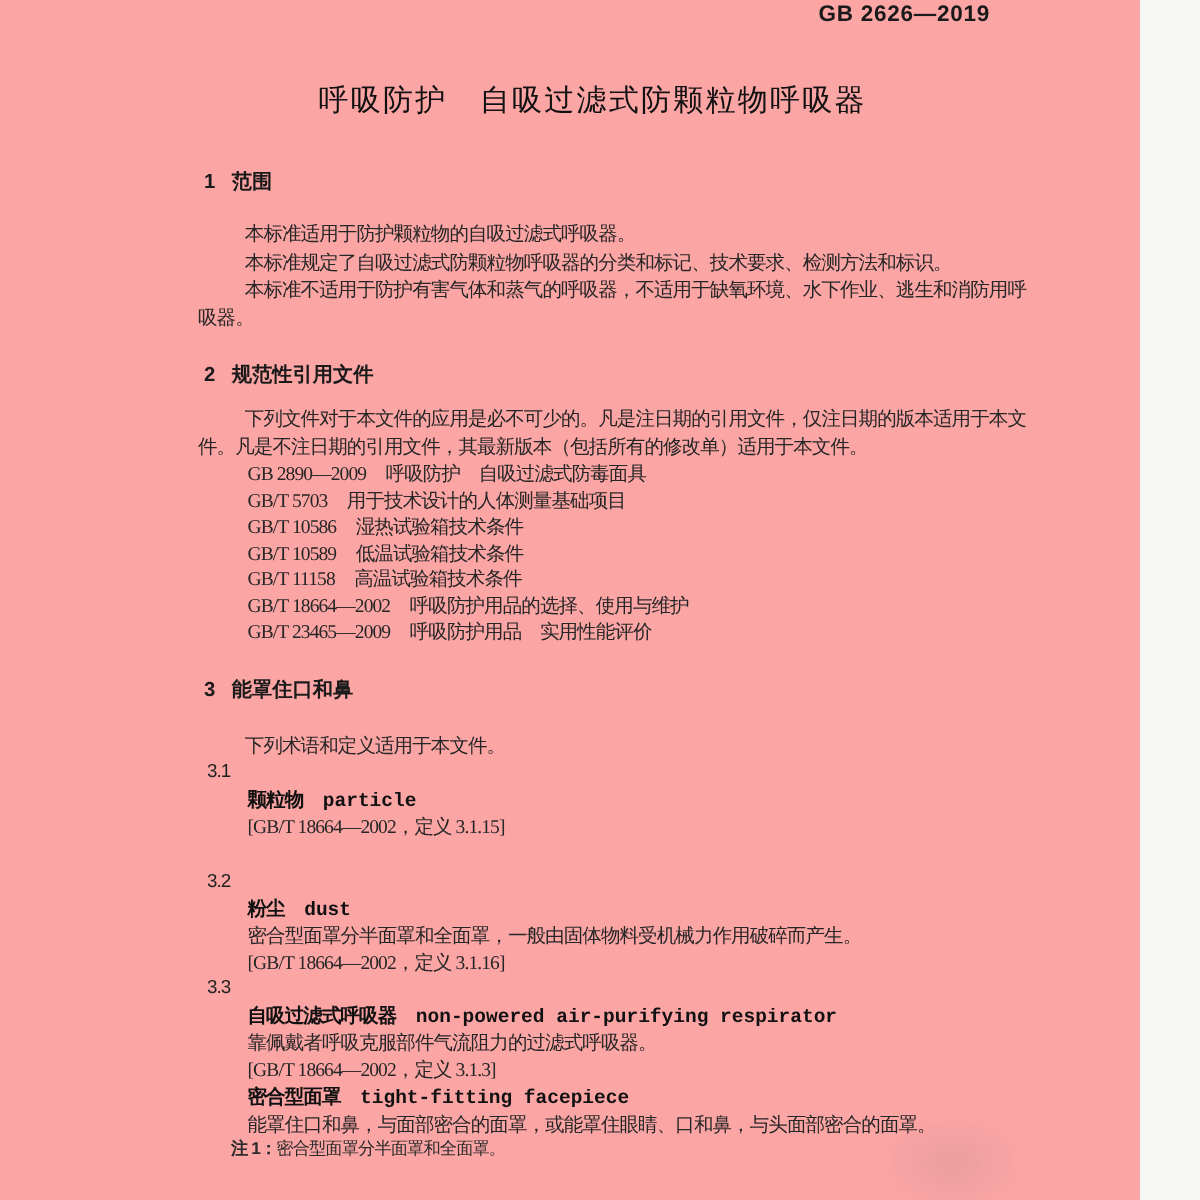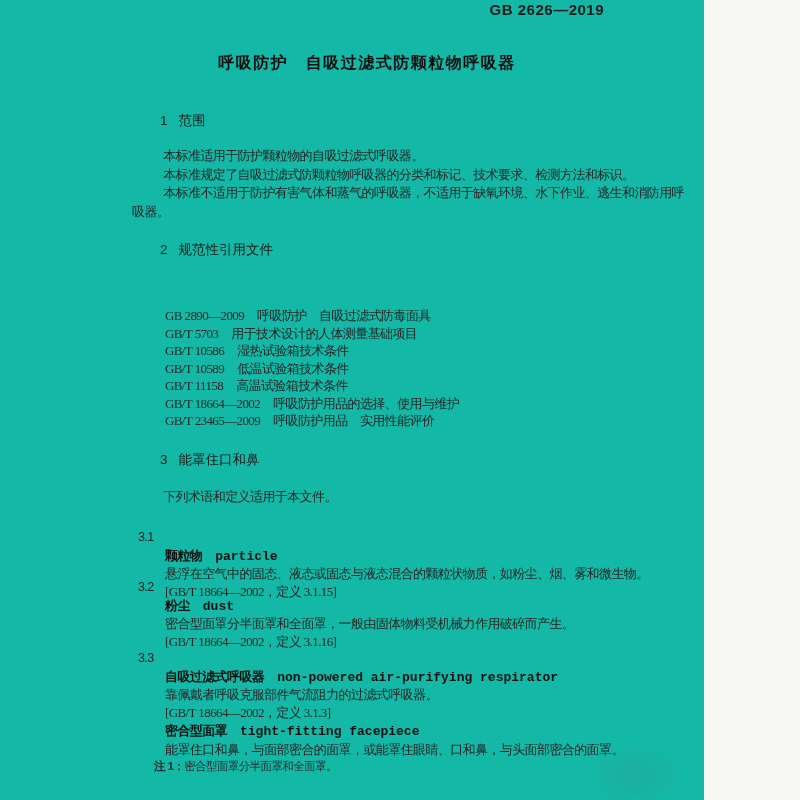--- a/index.html
+++ b/index.html
@@ -4,67 +4,66 @@
 <style>
   html, body { margin: 0; padding: 0; }
   body {
     width: 800px; height: 800px;
     background: #f6f6f4;
     font-family: "Liberation Serif", serif;
     overflow: hidden;
   }
   .page {
     position: relative;
-    width: 704px; height: 800px;
-    background: #14b8a6;
+    width: 760px; height: 800px;
+    background: #fca5a5;
     color: #262626;
   }
   
   .std-number {
     position: absolute;
     top: 1px; left: 0; right: 100px;
     text-align: right;
     font-family: "Liberation Sans", sans-serif;
     font-weight: bold;
     font-size: 15px;
     letter-spacing: 0.5px;
     color: #1a1a1a;
   }
   
   .doc-title {
     position: absolute;
     top: 53px; left: 0; right: 0;
     padding-left: 30px;
     text-align: center;
     font-family: "Liberation Sans", sans-serif;
-    font-weight: bold;
-    font-size: 16px;
+    font-weight: normal;
+    font-size: 20px;
     letter-spacing: 1.5px;
     color: #111;
   }
   
   .content {
     position: absolute;
     left: 132px;
     width: 552px;
     font-size: 13px;
     line-height: 18.5px;
     letter-spacing: -0.6px;
     text-align: justify;
   }
   .sec-heading {
     position: absolute;
     left: 136px;
     width: 552px;
     font-family: "Liberation Sans", sans-serif;
-    font-weight: normal;
+    font-weight: bold;
     font-size: 13.5px;
     line-height: 18px;
     color: #1a1a1a;
-    margin-left: 24px;
   }
   .sec-heading .sec-num { margin-right: 11px; }
   .content p { margin: 0; text-indent: 2.4em; }
   .ref-list { line-height: 17.5px; }
   .ref-item { padding-left: 33px; white-space: nowrap; }
   .ref-code { margin-right: 13px; }
   .intro-indent { text-indent: 2.4em; margin: 0; }
   .term-block { line-height: 17.5px; }
   .term-id {
     padding-left: 6px;
@@ -113,20 +112,23 @@
   </div>
   <div class="content" style="top:147px;">
     <p>本标准适用于防护颗粒物的自吸过滤式呼吸器。</p>
     <p>本标准规定了自吸过滤式防颗粒物呼吸器的分类和标记、技术要求、检测方法和标识。</p>
     <p>本标准不适用于防护有害气体和蒸气的呼吸器，不适用于缺氧环境、水下作业、逃生和消防用呼吸器。</p>
   </div>
 
   <div class="sec-heading" style="top:241px;">
     <span class="sec-num">2</span><span>规范性引用文件</span>
   </div>
+  <div class="content" style="top:270px;">
+    <p class="intro-indent">下列文件对于本文件的应用是必不可少的。凡是注日期的引用文件，仅注日期的版本适用于本文件。凡是不注日期的引用文件，其最新版本（包括所有的修改单）适用于本文件。</p>
+  </div>
   <div class="content ref-list" style="top:307px;">
     <div class="ref-item">
       <span class="ref-code">GB 2890—2009</span><span>呼吸防护　自吸过滤式防毒面具</span>
     </div>
     <div class="ref-item">
       <span class="ref-code">GB/T 5703</span><span>用于技术设计的人体测量基础项目</span>
     </div>
     <div class="ref-item">
       <span class="ref-code">GB/T 10586</span><span>湿热试验箱技术条件</span>
     </div>
@@ -144,26 +146,25 @@
     </div>
   </div>
 
   <div class="sec-heading" style="top:451px;">
     <span class="sec-num">3</span><span>能罩住口和鼻</span>
   </div>
   <div class="content" style="top:488px;">
     <p class="intro-indent">下列术语和定义适用于本文件。</p>
   </div>
 
-  <div class="content term-block" style="top:529px;">
+  <div class="content term-block" style="top:506px;">
     <div class="term-id">3.1</div>
     <div class="term-name">
       <span class="zh">颗粒物</span><span class="en">particle</span>
     </div>
-    <div class="term-def">悬浮在空气中的固态、液态或固态与液态混合的颗粒状物质，如粉尘、烟、雾和微生物。</div>
     <div class="term-src">[GB/T 18664—2002，定义 3.1.15]</div>
   </div>
 
   <div class="content term-block" style="top:579px;">
     <div class="term-id">3.2</div>
     <div class="term-name">
       <span class="zh">粉尘</span><span class="en">dust</span>
     </div>
     <div class="term-def">密合型面罩分半面罩和全面罩，一般由固体物料受机械力作用破碎而产生。</div>
     <div class="term-src">[GB/T 18664—2002，定义 3.1.16]</div>

